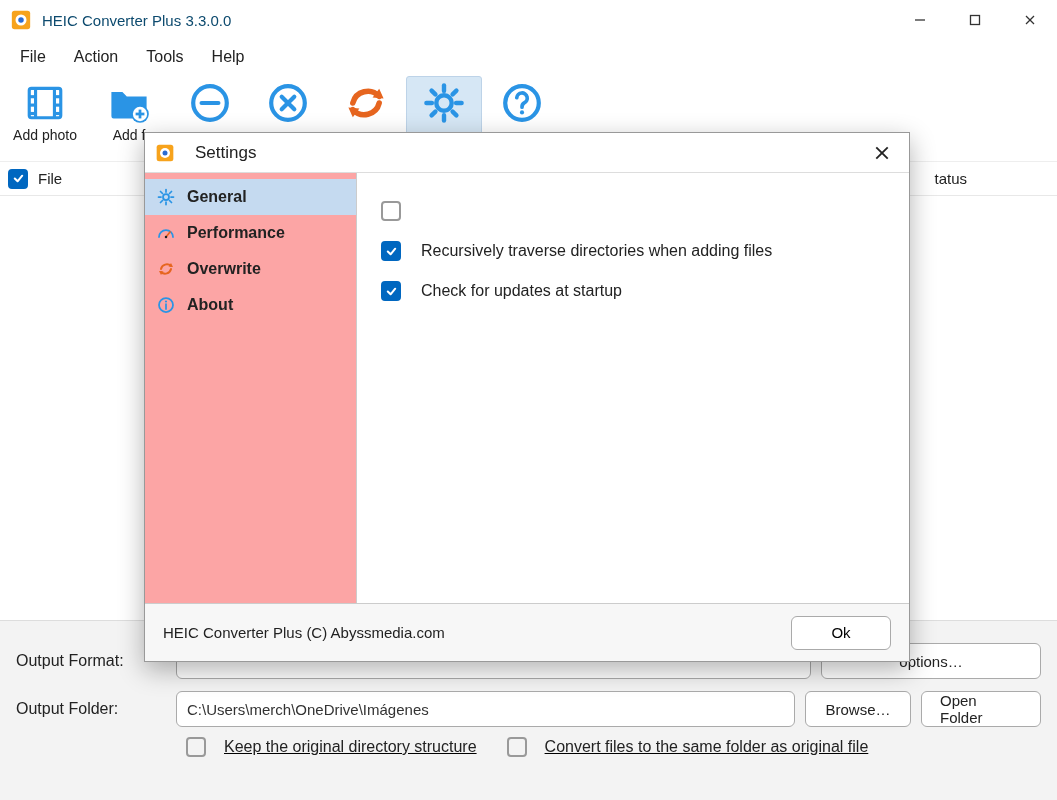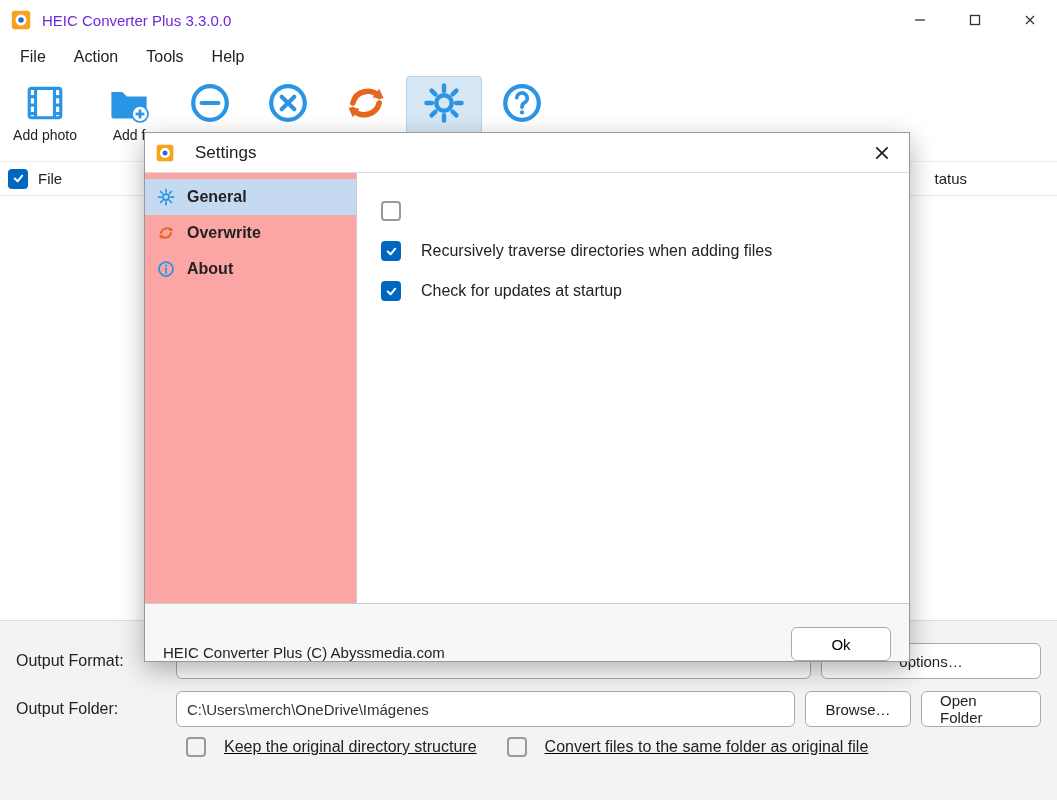--- a/index.html
+++ b/index.html
@@ -1,21 +1,21 @@
 <!DOCTYPE html>
 <html><head>
 <meta charset="utf-8">
 <style>
   * { box-sizing: border-box; margin: 0; padding: 0; font-family: "Segoe UI", Arial, sans-serif; }
   body { background: #fff; width: 1057px; height: 800px; overflow: hidden; position: relative; }
 
   
   .titlebar { height: 40px; display: flex; align-items: center; padding-left: 10px; background: #fff; }
   .app-icon { width: 22px; height: 22px; margin-right: 10px; display:inline-flex; align-items:center; justify-content:center; }
-  .titlebar-title { font-size: 15px; color: #6d28d9; }
+  .titlebar-title { font-size: 15px; color: #0c4a6e; }
   .win-controls { margin-left: auto; display: flex; height: 100%; }
   .win-btn { width: 55px; height: 40px; display:flex; align-items:center; justify-content:center; color:#333; }
   .win-btn svg { width: 14px; height: 14px; }
 
   
   .menubar { height: 34px; display:flex; align-items:center; gap: 4px; padding-left: 8px; background: #fff; }
   .menu-item { padding: 4px 12px; font-size: 16px; color:#222; border-radius:3px; }
 
   
   .toolbar { height: 88px; display:flex; align-items:flex-start; padding: 2px 4px; background:#fff; gap: 2px; border-bottom: 1px solid #eee;}
@@ -48,21 +48,21 @@
   .modal-title .app-icon { width:20px; height:20px; }
   .modal-title-text { font-size:17px; color:#222; }
   .modal-close { margin-left:auto; width:34px; height:34px; display:flex; align-items:center; justify-content:center; }
   .modal-body { flex:1; display:flex; min-height:0;}
   .sidebar { width:212px; background:#fca5a5; border-right:1px solid #ccc; padding-top:6px;}
   .side-item { height:36px; display:flex; align-items:center; padding-left:10px; gap:10px; font-size:16px; font-weight:600; color:#222;}
   .side-item.selected { background:#c5daf0; }
   .side-item .side-icon { width:22px; height:22px; display:flex; align-items:center; justify-content:center;}
   .content { flex:1; padding:28px 24px; display:flex; flex-direction:column; gap:20px;}
   .opt { display:flex; align-items:center; gap:10px; font-size:16px; color:#222;}
-  .modal-footer { height:58px; border-top:1px solid #ccc; display:flex; align-items:flex-end; padding:0 18px; gap:16px; background:#f7f7f7;}
+  .modal-footer { height:58px; border-top:1px solid #ccc; display:flex; align-items:center; padding:8px 18px; gap:16px; background:#f7f7f7;}
   .footer-text { font-size:15px; color:#222; }
   .ok-btn { margin-left:auto; width:100px; height:34px; border:1px solid #aaa; border-radius:6px; background:#fff; font-size:15px; display:flex; align-items:center; justify-content:center;}
 
   
   .format-pill { background:#2a94e5; color:#fff; border-radius:10px; padding:2px 12px; font-size:14px; }
 
 </style>
 </head>
 <body>
 
@@ -263,20 +263,30 @@
                 <line x1="31" y1="9" x2="27" y2="13"></line>
                 <line x1="13" y1="27" x2="9" y2="31"></line>
               </g>
             </svg>
         </span>
         <span>General</span>
       </div>
       <div class="side-item">
         <span class="side-icon">
           <svg width="20" height="20" viewBox="0 0 40 40">
+              <path d="M6 28 a14 14 0 0 1 28 0" fill="none" stroke="#2a94e5" stroke-width="3.5" stroke-linecap="round"></path>
+              <line x1="20" y1="28" x2="28" y2="18" stroke="#e6651f" stroke-width="3.5" stroke-linecap="round"></line>
+              <circle cx="20" cy="28" r="2.5" fill="#222"></circle>
+            </svg>
+        </span>
+        <span>Performance</span>
+      </div>
+      <div class="side-item">
+        <span class="side-icon">
+          <svg width="20" height="20" viewBox="0 0 40 40">
               <path d="M30 14 a12 12 0 0 0 -20 6" fill="none" stroke="#e6651f" stroke-width="4" stroke-linecap="round"></path>
               <polygon points="30,8 34,16 25,15" fill="#e6651f"></polygon>
               <path d="M10 26 a12 12 0 0 0 20 -6" fill="none" stroke="#e6651f" stroke-width="4" stroke-linecap="round"></path>
               <polygon points="10,32 6,24 15,25" fill="#e6651f"></polygon>
             </svg>
         </span>
         <span>Overwrite</span>
       </div>
       <div class="side-item">
         <span class="side-icon">

